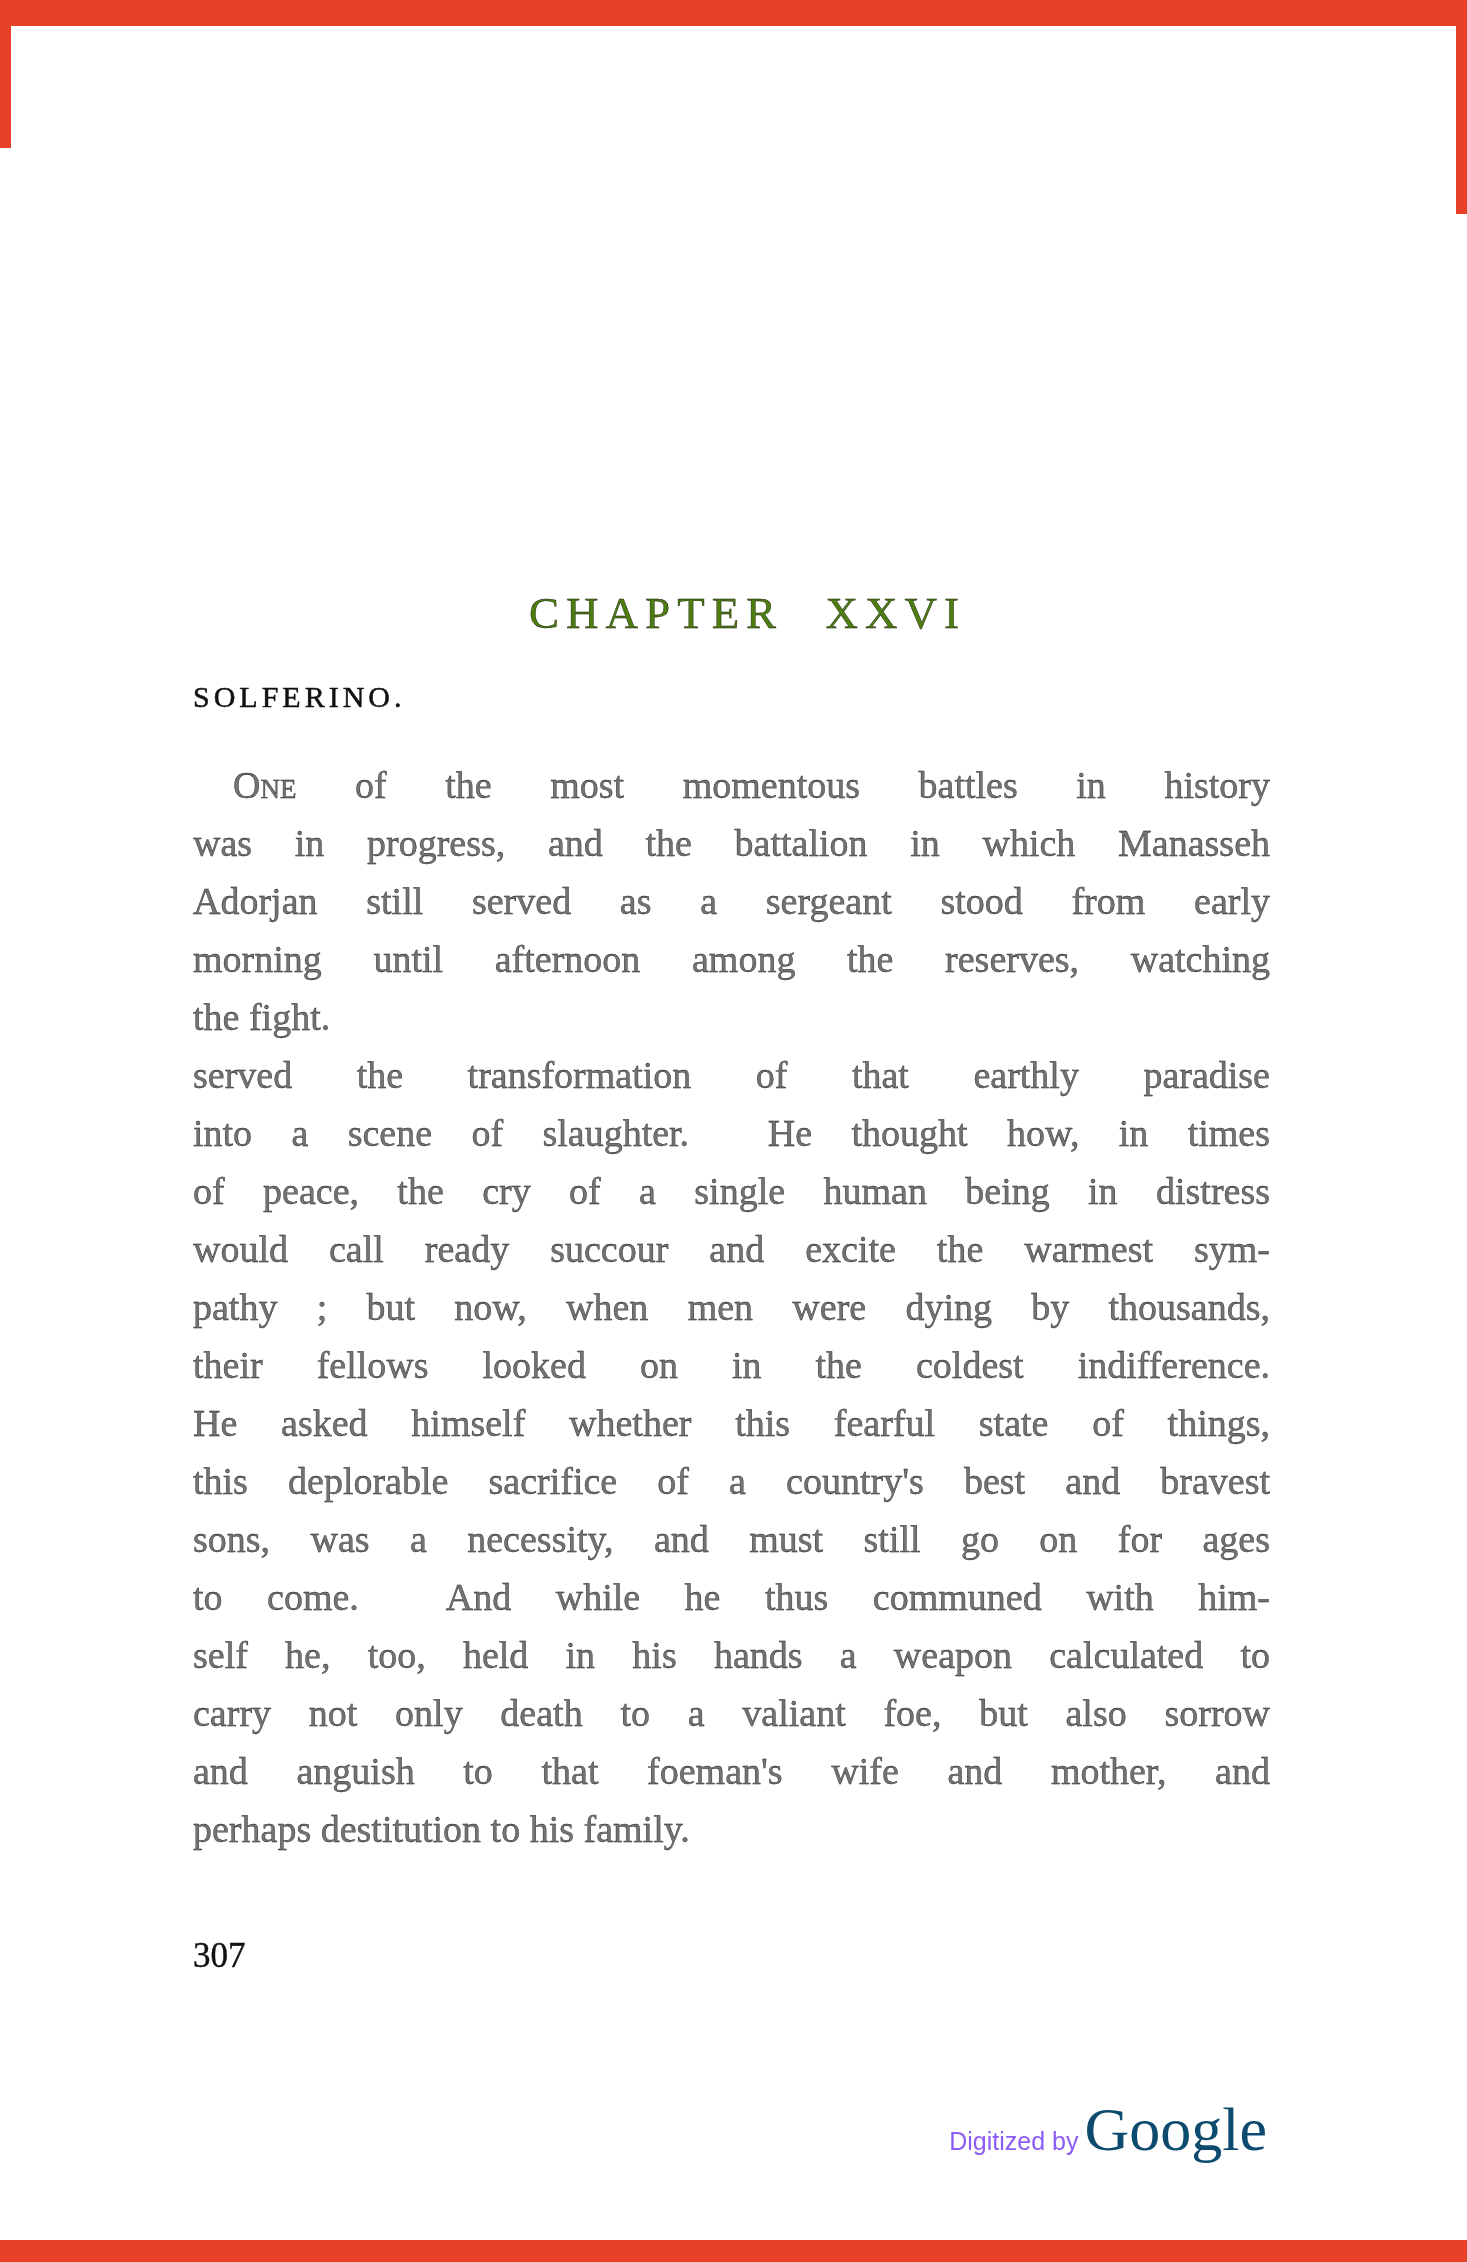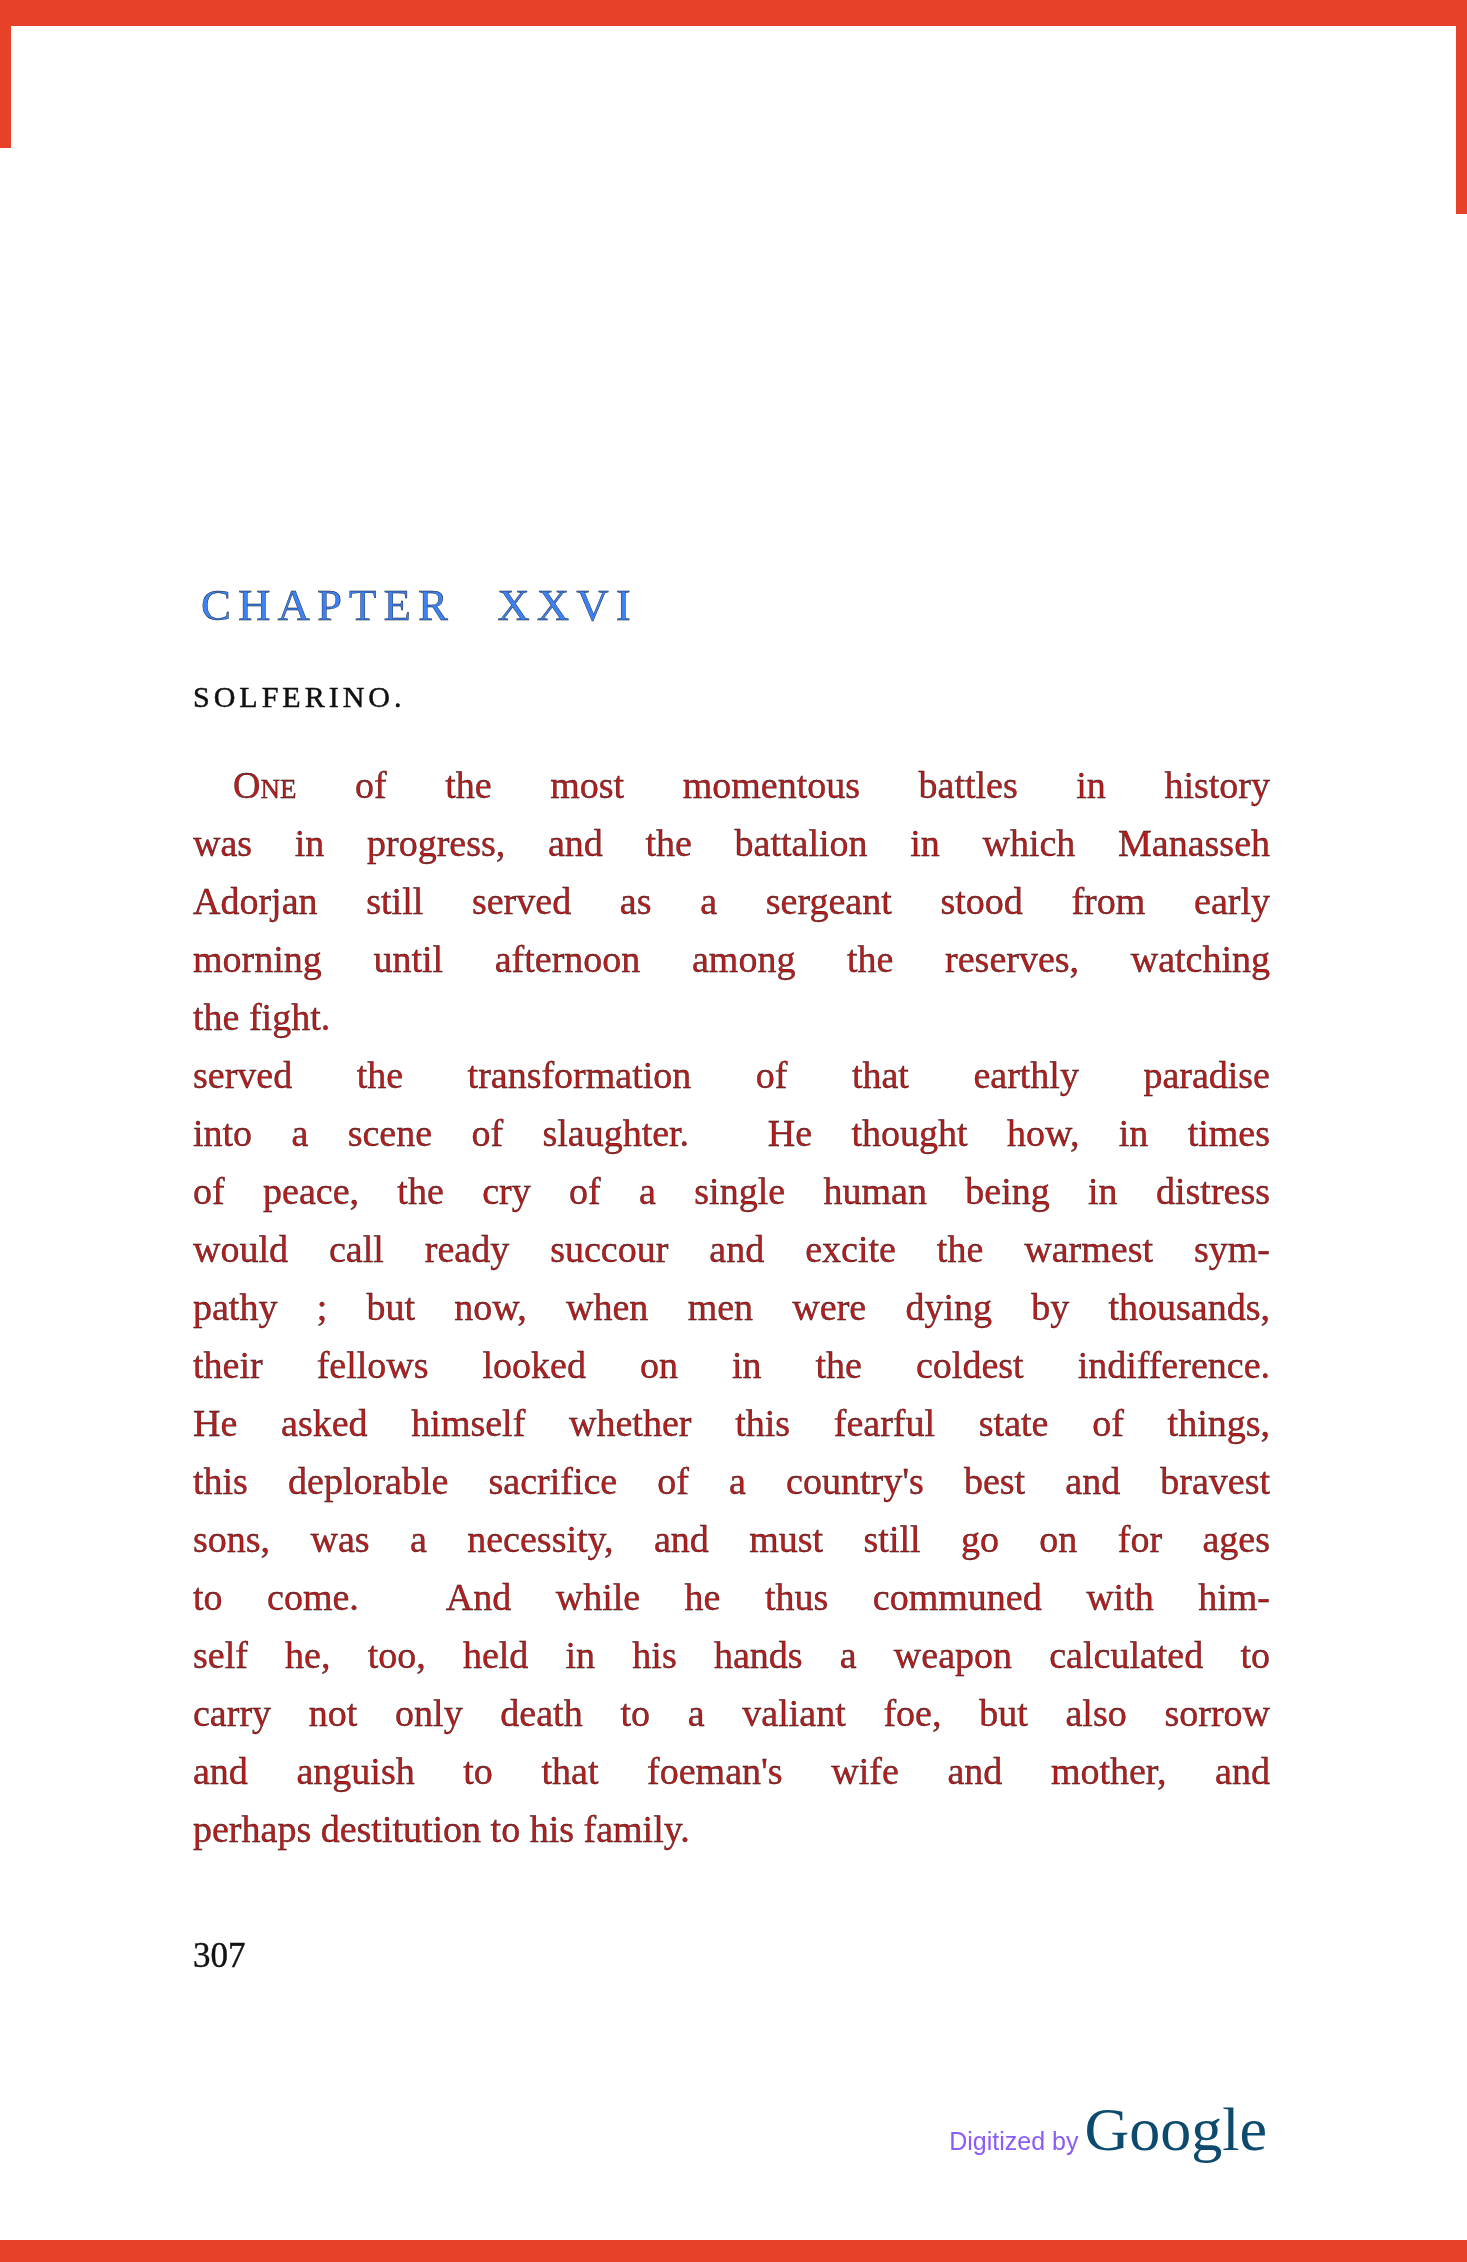--- a/index.html
+++ b/index.html
@@ -14,35 +14,35 @@
 
   
   .artifact { position: absolute; background: #e8412a; }
   .artifact.top    { left: 0; top: 0; width: 1467px; height: 26px; }
   .artifact.left   { left: 0; top: 26px; width: 11px; height: 122px; }
   .artifact.right  { right: 0; top: 26px; width: 11px; height: 188px; }
   .artifact.bottom { left: 0; top: 2240px; width: 1467px; height: 22px; }
 
   .chapter {
     position: absolute; left: 193px; width: 1077px; top: 575px;
-    margin: 8px; text-align: left;
+    margin: 16px; text-align: center;
     font-size: 45px; line-height: 45px; font-weight: normal;
     letter-spacing: 7px; word-spacing: 24px;
-    color: #3b82f6; -webkit-text-stroke: 0.4px #111;
+    color: #4d7c0f; -webkit-text-stroke: 0.4px #111;
   }
   .section {
     position: absolute; left: 193px; width: 1077px; top: 682px;
     margin: 0; text-align: left;
     font-size: 30px; line-height: 30px; font-weight: normal;
     letter-spacing: 4px;
     color: #111; -webkit-text-stroke: 0.5px #111;
   }
   .bodyblock {
     position: absolute; left: 193px; top: 756px; width: 1077px;
-    font-size: 38px; color: #b91c1c;
+    font-size: 38px; color: #737373;
     -webkit-text-stroke: 0.35px #121212;
   }
   .bodyline {
     height: 58px; line-height: 58px; overflow: hidden;
     text-align: left;
   }
   .bodyline.just { text-align: justify; text-align-last: justify; }
   .bodyline.indent { text-indent: 40px; }
   .smallcaps { font-variant: small-caps; }
 

